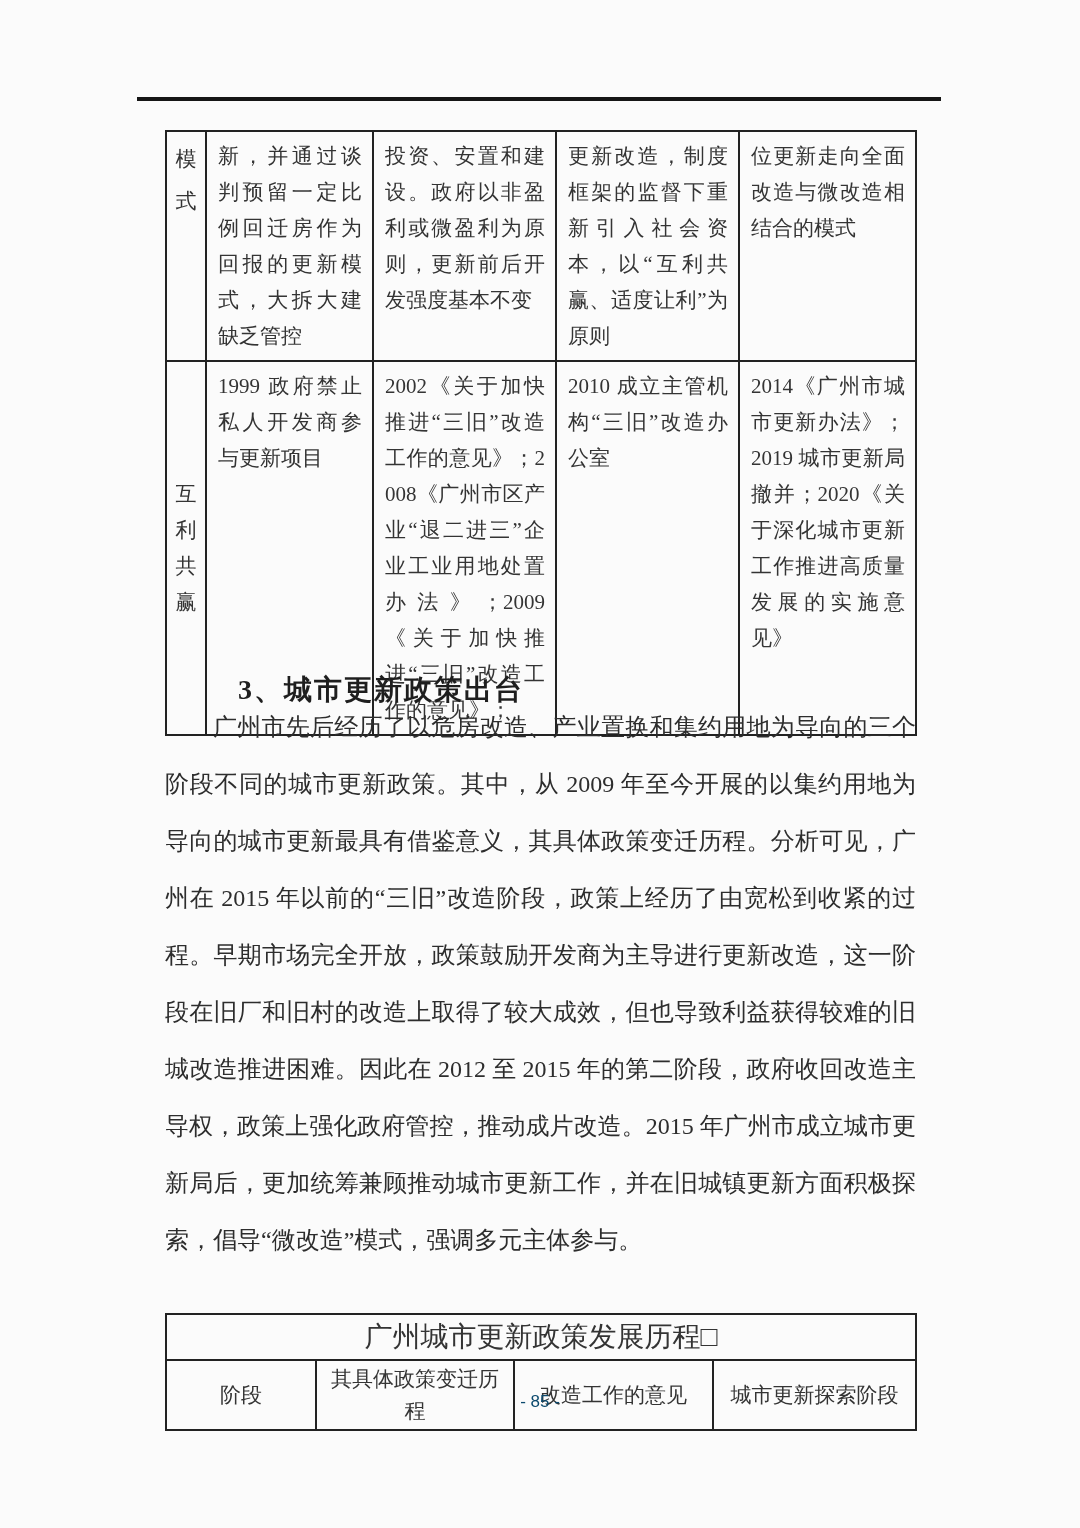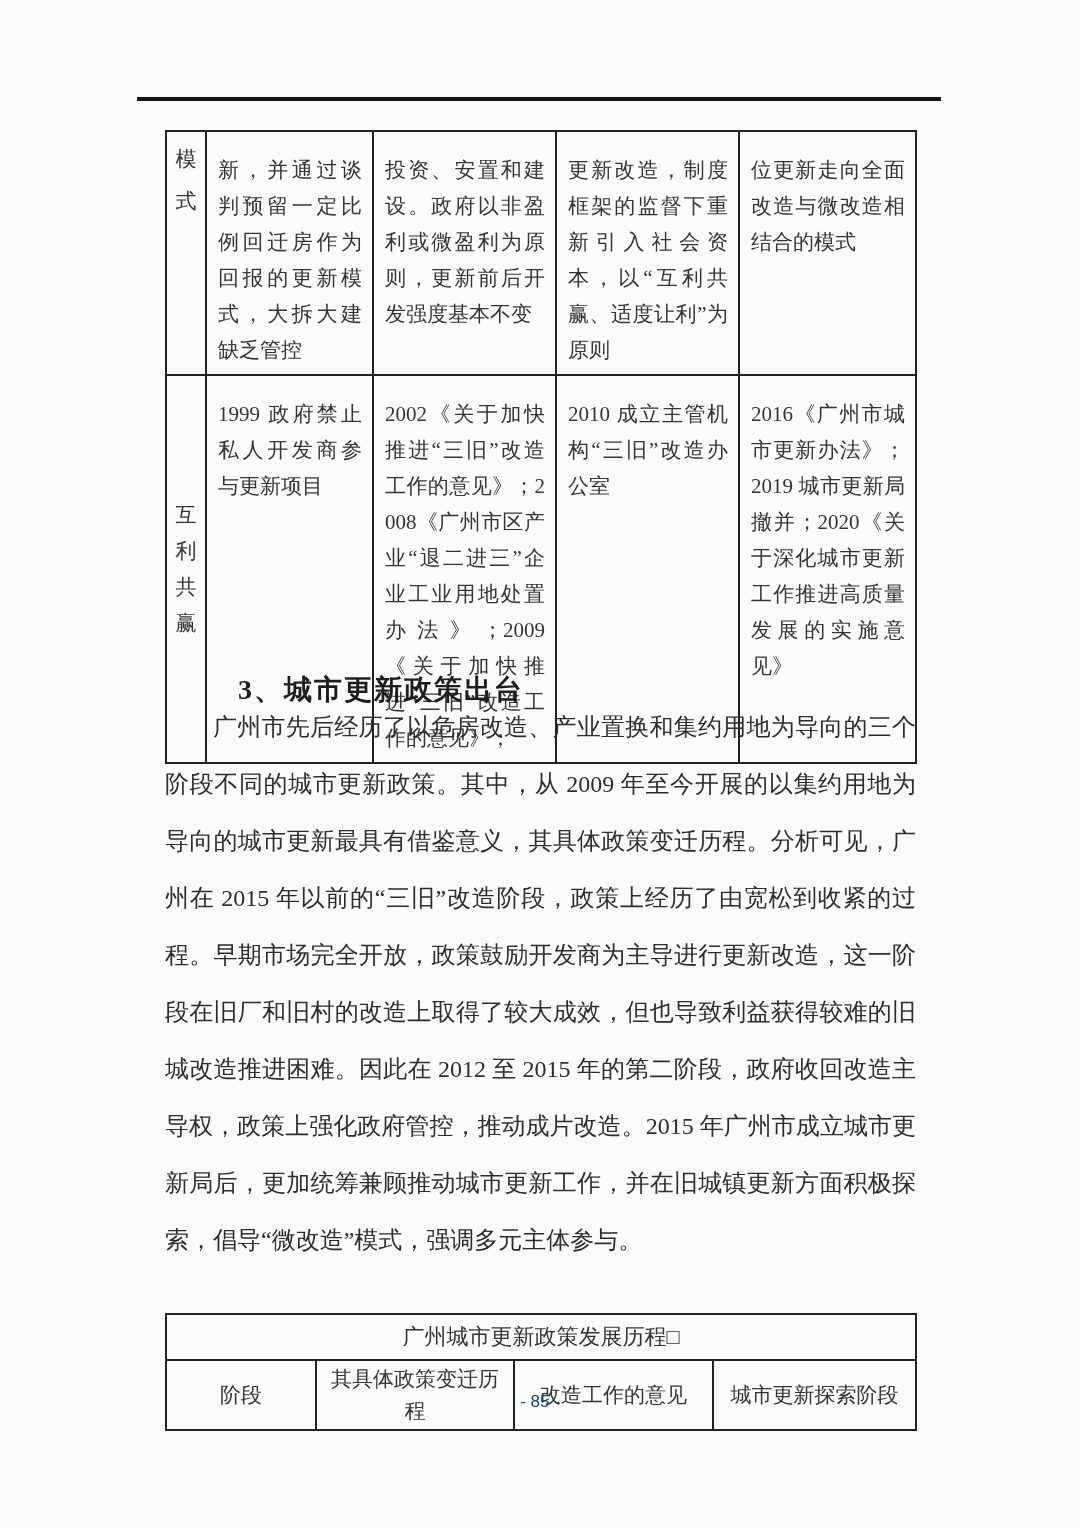--- a/index.html
+++ b/index.html
@@ -27,21 +27,21 @@
   }
   
   table.tbl {
     border-collapse: collapse;
     table-layout: fixed;
     font-size: 21px;
     color: #343434;
   }
   .tbl td {
     border: 2px solid #222222;
-    padding: 20px 10px 6px 11px;
+    padding: 6px 10px 6px 11px;
     vertical-align: top;
     text-align: justify;
     text-align-last: left;
     line-height: 36px;
     word-break: break-all;
     overflow: hidden;
   }
   .tbl-top {
     position: absolute;
     left: 165px;
@@ -96,21 +96,21 @@
     width: 750px;
   }
   .tbl-bottom td {
     height: 40px;
     padding: 2px 6px;
     text-align: center;
     text-align-last: center;
     vertical-align: middle;
     line-height: 32px;
   }
-  .tbl-bottom td.title-cell { font-size: 22px; }
+  .tbl-bottom td.title-cell { font-size: 28px; }
   
   .page-footer {
     position: absolute;
     left: 0;
     top: 1392px;
     width: 100%;
     text-align: center;
     font-size: 17px;
     color: #0c4a6e;
     font-family: "Liberation Sans", "DejaVu Sans", sans-serif;
@@ -137,21 +137,21 @@
       <td>新，并通过谈判预留一定比例回迁房作为回报的更新模式，大拆大建缺乏管控</td>
       <td>投资、安置和建设。政府以非盈利或微盈利为原则，更新前后开发强度基本不变</td>
       <td>更新改造，制度框架的监督下重新引入社会资本，以“互利共赢、适度让利”为原则</td>
       <td>位更新走向全面改造与微改造相结合的模式</td>
     </tr>
     <tr class="r2">
       <td class="lbl mid"><span>互利共赢</span></td>
       <td>1999 政府禁止私人开发商参与更新项目</td>
       <td>2002《关于加快推进“三旧”改造工作的意见》；2008《广州市区产业“退二进三”企业工业用地处置办法》；2009《关于加快推进“三旧”改造工作的意见》；</td>
       <td>2010 成立主管机构“三旧”改造办公室</td>
-      <td>2016《广州市城市更新办法》；2019 城市更新局撤并；2020《关于深化城市更新工作推进高质量发展的实施意见》</td>
+      <td>2014《广州市城市更新办法》；2019 城市更新局撤并；2020《关于深化城市更新工作推进高质量发展的实施意见》</td>
     </tr>
   </tbody>
     </table>
 
   <h3 class="sec-heading">3、城市更新政策出台</h3>
 
   <p class="body-par">广州市先后经历了以危房改造、产业置换和集约用地为导向的三个阶段不同的城市更新政策。其中，从 2009 年至今开展的以集约用地为导向的城市更新最具有借鉴意义，其具体政策变迁历程。分析可见，广州在 2015 年以前的“三旧”改造阶段，政策上经历了由宽松到收紧的过程。早期市场完全开放，政策鼓励开发商为主导进行更新改造，这一阶段在旧厂和旧村的改造上取得了较大成效，但也导致利益获得较难的旧城改造推进困难。因此在 2012 至 2015 年的第二阶段，政府收回改造主导权，政策上强化政府管控，推动成片改造。2015 年广州市成立城市更新局后，更加统筹兼顾推动城市更新工作，并在旧城镇更新方面积极探索，倡导“微改造”模式，强调多元主体参与。</p>
 
   <table class="tbl tbl-bottom">
     <colgroup>

